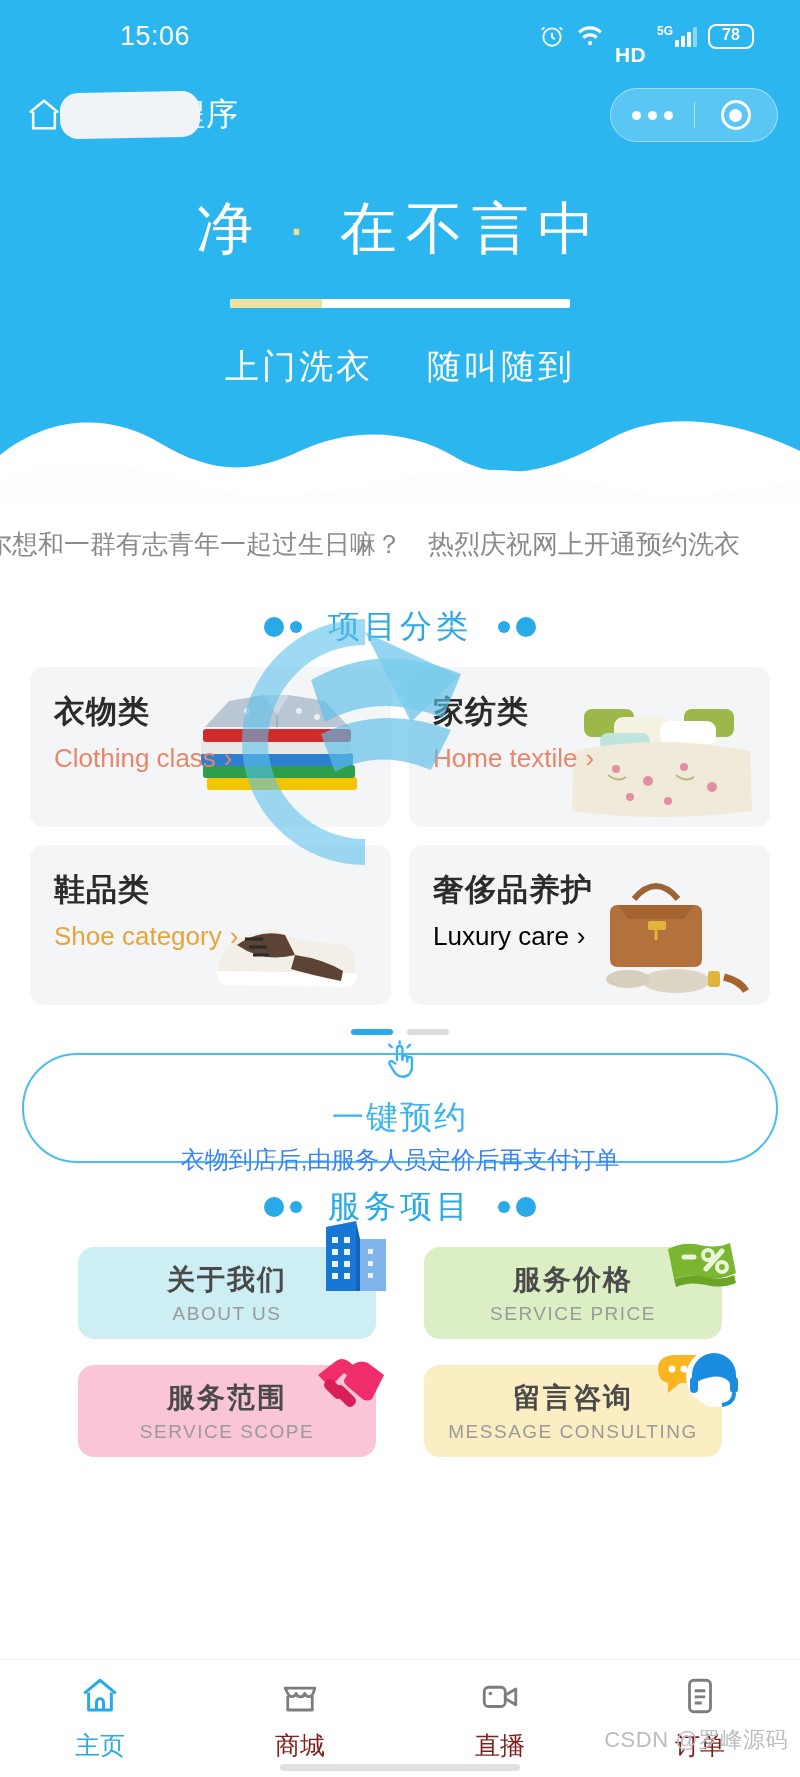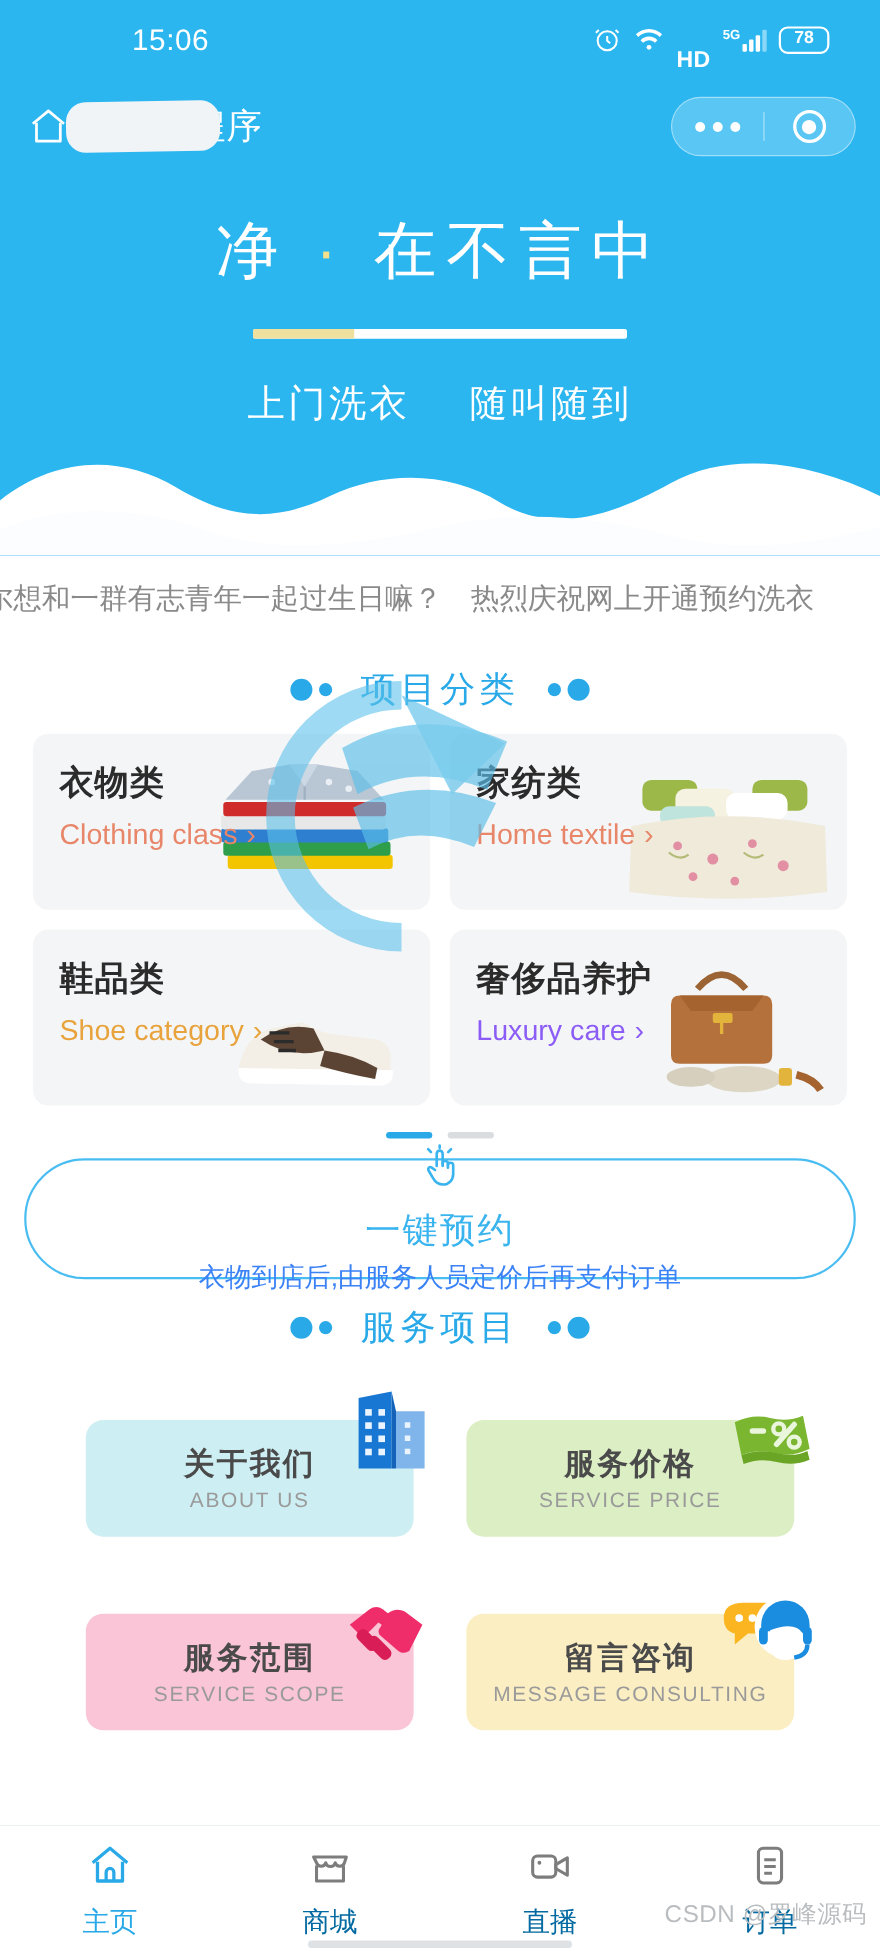--- a/index.html
+++ b/index.html
@@ -287,28 +287,27 @@
 
   
   .svc-grid {
     display:grid;
     grid-template-columns:1fr 1fr;
     gap:26px 48px;
     padding:0 78px;
   }
   .svc-tile {
     position:relative;
-    height:106px;
+    height:92px;
     border-radius:16px;
     display:flex;
     flex-direction:column;
     align-items:center;
     justify-content:center;
     gap:4px;
-    margin-top:44px;
   }
   .svc-cn {
     font-size:28px;
     color:#4a4a4a;
     font-weight:700;
     letter-spacing:2px;
   }
   .svc-en {
     font-size:19px;
     color:#9a9a9a;
@@ -332,21 +331,21 @@
   }
   .tab {
     flex:1;
     display:flex;
     flex-direction:column;
     align-items:center;
     gap:8px;
   }
   .tab-label {
     font-size:25px;
-    color:#0369a1;
+    color:#7f1d1d;
   }
   .tab.active .tab-label { color:#29a9e8; }
   .home-indicator {
     position:absolute;
     left:50%; bottom:6px;
     transform:translateX(-50%);
     width:240px; height:7px;
     border-radius:4px;
     background:#dfe2e5;
   }
@@ -536,21 +535,21 @@
           <path d="M68 84 h18"></path>
             <path d="M72 92 h18"></path>
             <path d="M76 100 h16"></path>
         </g>
       </g>
     </svg>
   </div>
 
   <div class="cat-card">
     <div class="cat-cn">奢侈品养护</div>
-    <div class="cat-en" style="color:#8b5cf6">
+    <div class="cat-en" style="color:#000000">
       <span>Luxury care</span>
       <span class="chev">›</span>
     </div>
     <svg class="cat-art" viewBox="0 0 210 150">
       <g>
         <path d="M78 44 q22 -26 44 0" stroke="#9c6434" stroke-width="6" fill="none"></path>
         <path d="M62 50 h76 q8 0 8 8 v46 q0 8 -8 8 h-76 q-8 0 -8 -8 v-46 q0 -8 8 -8 Z" fill="#b5713c"></path>
         <path d="M62 50 h76 l-10 14 h-56 Z" fill="#a4632f"></path>
         <rect x="92" y="66" width="18" height="9" rx="2" fill="#e2b43c"></rect>
         <path d="M100 75 v10" stroke="#e2b43c" stroke-width="3"></path>

